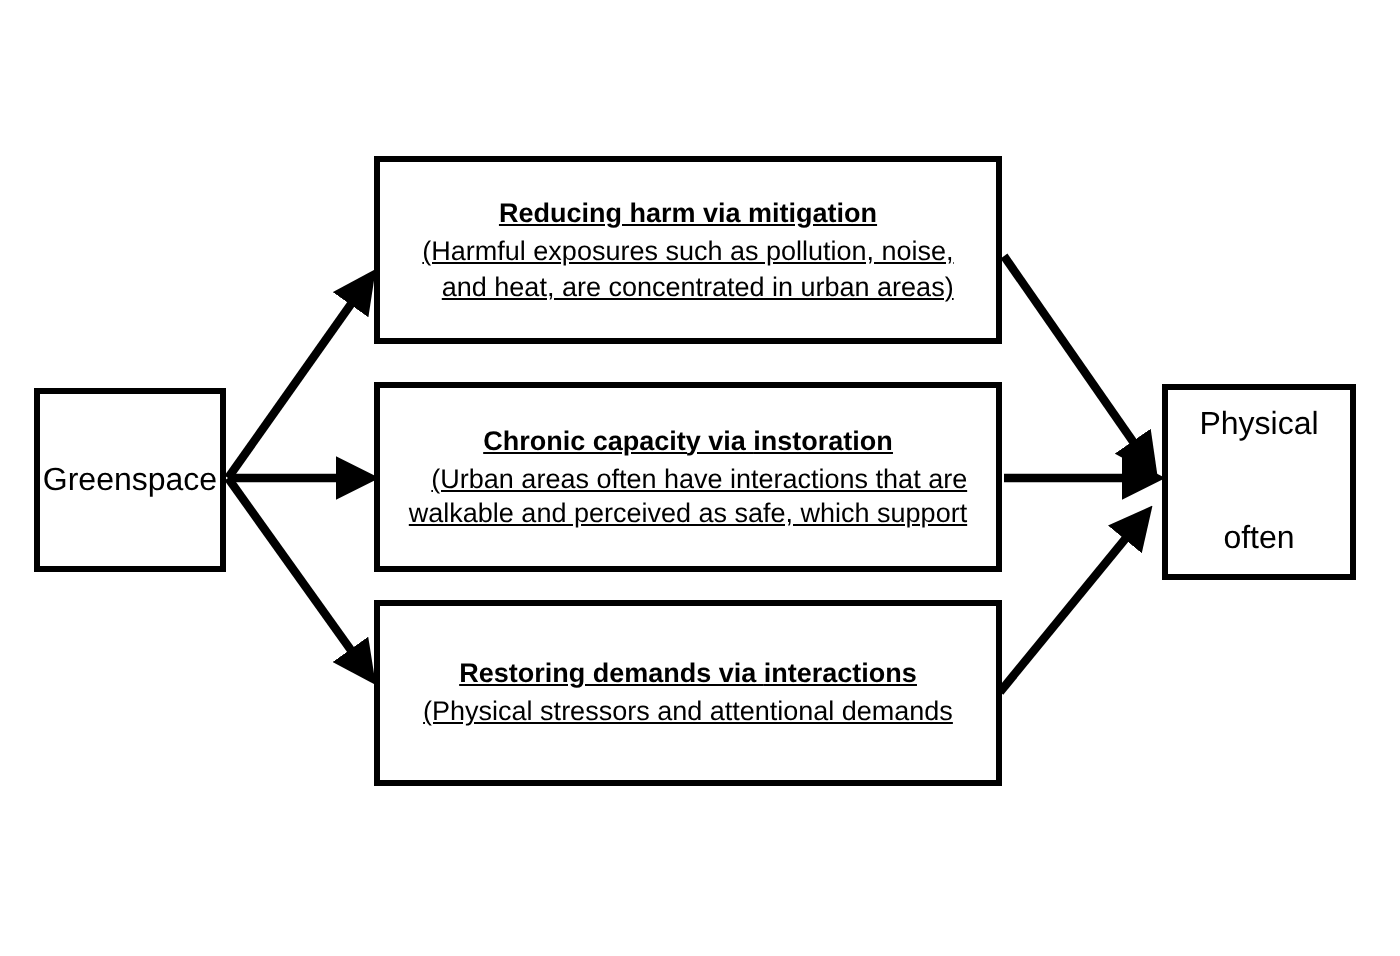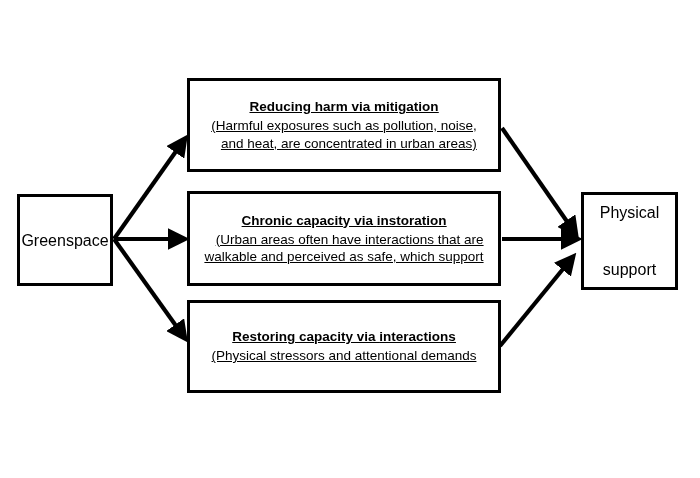--- a/index.html
+++ b/index.html
@@ -112,25 +112,25 @@
       <span>Chronic capacity via </span><span class="emph">instoration</span>
     </div>
     <div class="mech-body">
       <span class="line">(Urban areas often have interactions that are</span>
       <span class="line">walkable and perceived as safe, which support</span>
     </div>
   </div>
 
   <div class="node node-mechanism" style="left:187px; top:300px; width:314px; height:93px;">
     <div class="mech-heading">
-      <span>Restoring capacity via </span><span class="emph">interactions</span>
+      <span>Restoring demands via </span><span class="emph">interactions</span>
     </div>
     <div class="mech-body">
       <span class="line">(Physical stressors and attentional demands</span>
     </div>
   </div>
 
   <div class="node node-endpoint" style="left:581px; top:192px; width:97px; height:98px;gap:40px;">
     <span>Physical</span>
-    <span>support</span>
+    <span>often</span>
   </div>
 
 </div>
 
 </body></html>

